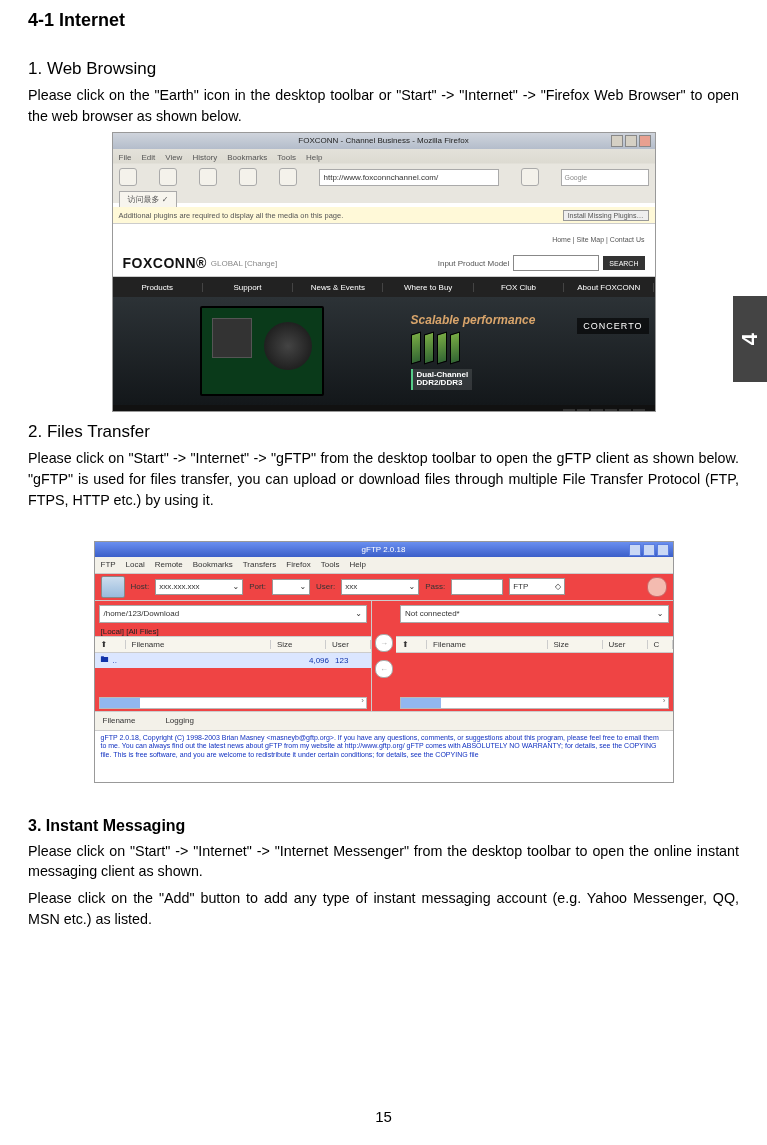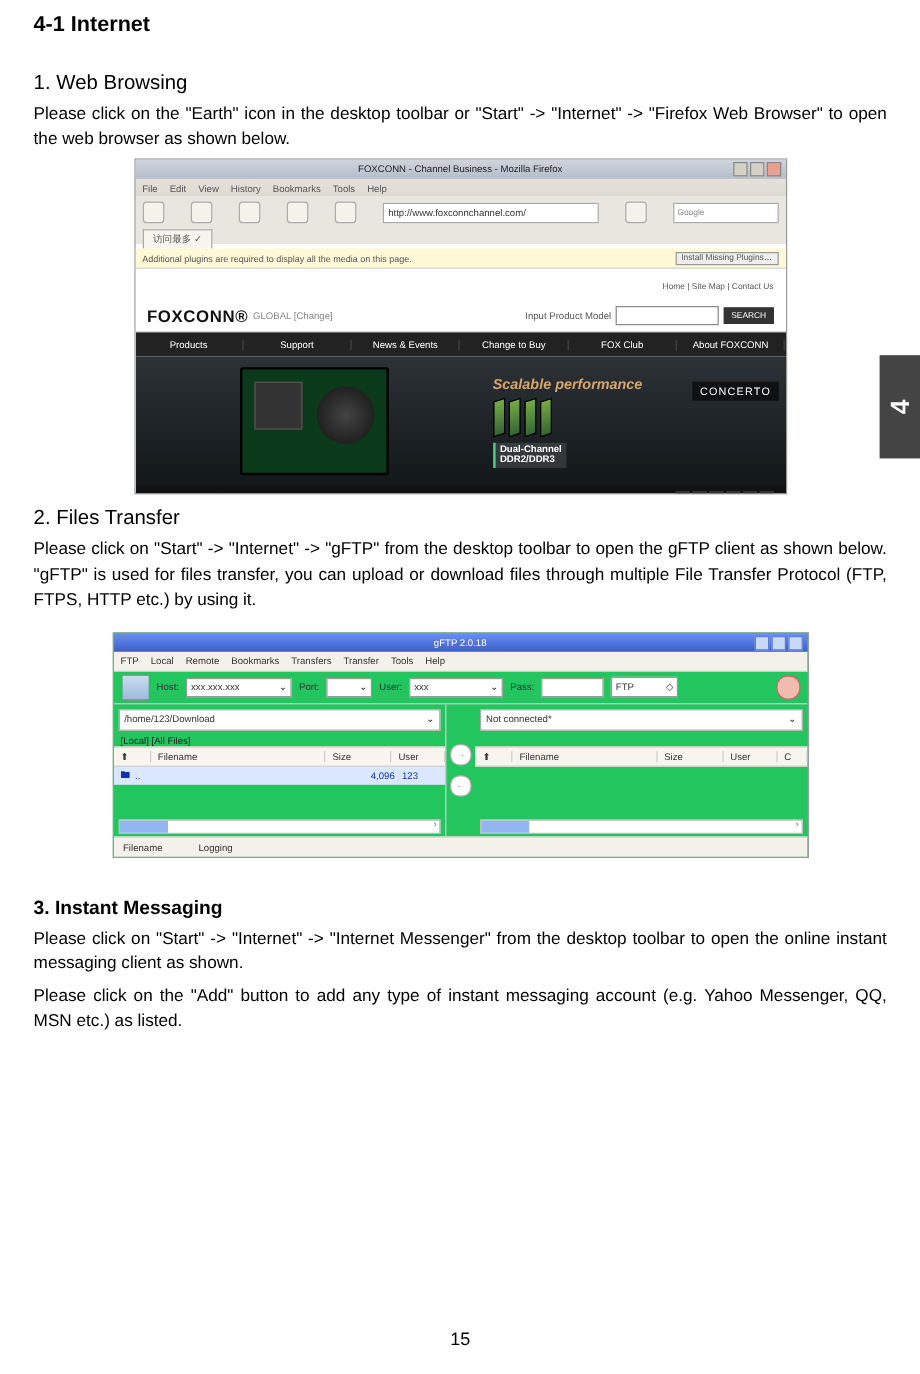--- a/index.html
+++ b/index.html
@@ -118,26 +118,26 @@
   .ramlbl{font-size:8px;font-style:normal;color:#fff;background:rgba(255,255,255,0.12);padding:2px 4px;margin-top:6px;line-height:1.1;border-left:2px solid #5c8}
   .fx-hero-title{position:absolute;right:6px;background:rgba(0,0,0,.6);color:#fff;padding:3px 6px;font-size:9px;letter-spacing:1px}
   .fx-hero-title.top{top:94px}
   .digitalbar{height:20px;background:#111;display:flex;align-items:center;justify-content:space-between;padding:0 10px}
   .digital{color:#3af;font-size:10px;font-style:italic;font-weight:bold}
   .pager{display:flex;gap:2px}
   .pager i{width:12px;height:12px;background:#333;color:#ccc;font-size:8px;display:flex;align-items:center;justify-content:center;font-style:normal}
   
   .gftp {
     width: 580px;
-    height: 188px;
-    background:#22c55e;
+    height: 242px;
+    background:#ef4444;
     border:1px solid #999;
     font-size:8px;color:#333;
     overflow:hidden;
-    margin-top:16px;
+    margin-top:30px;
   }
   .gf-title{height:15px;background:linear-gradient(#6a8ff0,#3b5fc9);color:#fff;text-align:center;line-height:15px;position:relative;font-size:8px}
   .gf-title .ff-winbtns i{background:#c9d8f5;border-color:#5a7de0}
   .gf-menu{height:16px;display:flex;gap:10px;align-items:center;padding:0 6px;background:#f3f1e9;border-bottom:1px solid #ccc}
   .gf-conn{height:26px;display:flex;align-items:center;gap:6px;padding:0 6px;border-bottom:1px solid #ccc}
   .gf-icon{width:22px;height:20px;background:linear-gradient(#cde,#9bd);border:1px solid #888;border-radius:2px}
   .gf-lbl{font-size:8px}
   .gf-in{height:14px;border:1px solid #999;background:#fff;padding:0 3px;display:flex;align-items:center}
   .gf-in.host{width:80px}
   .gf-in.port{width:30px}
@@ -220,21 +220,21 @@
         <div class="fx-srch" style="margin-left:auto">
           <span>Input Product Model</span>
           <input style="">
           <button>SEARCH</button>
         </div>
       </div>
       <div class="fx-nav">
         <span>Products</span>
         <span>Support</span>
         <span>News &amp; Events</span>
-        <span>Change to Buy</span>
+        <span>Where to Buy</span>
         <span>FOX Club</span>
         <span>About FOXCONN</span>
       </div>
       <div class="fx-hero">
         <div class="fx-hero-title top">CONCERTO</div>
         <div class="fx-hero-left">
             <div class="mobo"></div>
           </div>
         <div class="fx-hero-right">
           <span>Scalable performance</span>
@@ -275,21 +275,21 @@
         <i></i>
         <i></i>
       </div>
     </div>
     <div class="gf-menu">
       <span>FTP</span>
       <span>Local</span>
       <span>Remote</span>
       <span>Bookmarks</span>
       <span>Transfers</span>
-      <span>Transfer</span>
+      <span>Firefox</span>
       <span>Tools</span>
       <span>Help</span>
     </div>
     <div class="gf-conn">
       <div class="gf-icon"></div>
       <span class="gf-lbl">Host:</span>
       <div class="gf-in host">
           <span>xxx.xxx.xxx</span>
           <span style="margin-left:auto">⌄</span>
         </div>

